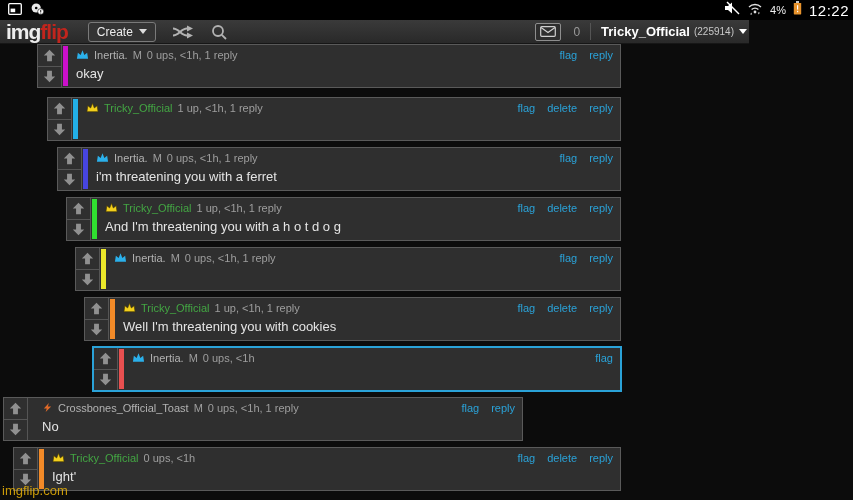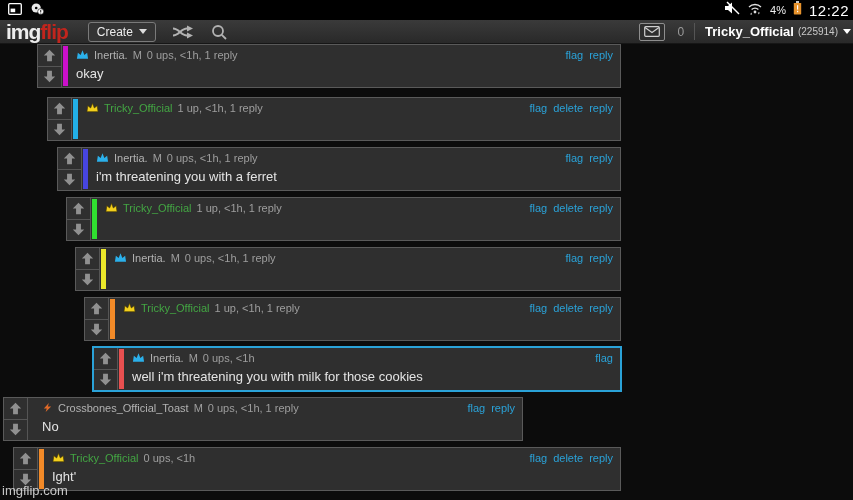--- a/index.html
+++ b/index.html
@@ -12,21 +12,21 @@
   .statusbar{
     position:absolute;left:0;top:0;width:853px;height:20px;background:#000;
     display:flex;align-items:center;z-index:30;
   }
   .sb-left{display:flex;align-items:center;gap:9px;margin-left:8px;}
   .sb-right{margin-left:auto;display:flex;align-items:center;gap:7px;padding-right:4px;}
   .sb-pct{color:#f0f0f0;font-size:11px;}
   .sb-time{color:#fff;font-size:15px;letter-spacing:.5px;}
   
   .header{
-    position:absolute;left:0;top:20px;width:853px;height:24px;z-index:20;
+    position:absolute;left:0;top:20px;width:749px;height:24px;z-index:20;
     background:linear-gradient(#3a3a3a,#292929);
     display:flex;align-items:center;border-bottom:1px solid #161616;box-sizing:border-box;text-align:center;
   }
   .logo{margin-left:6px;font-size:21px;font-weight:bold;letter-spacing:-1px;line-height:1;cursor:pointer;}
   .logo .l-img{color:#ededed;}
   .logo .l-flip{color:#c1251d;}
   .create-btn{
     margin-left:20px;height:18px;padding:0 8px;display:flex;align-items:center;gap:6px;
     border:1px solid #7a7a7a;border-radius:3px;background:#343434;color:#ececec;font-size:12px;cursor:pointer;
   }
@@ -60,25 +60,25 @@
     position:absolute;left:14px;right:7px;top:4px;height:14px;
     display:flex;align-items:flex-start;gap:5px;white-space:nowrap;
     font-size:11px;color:#9e9e9e;
   }
   .uicon{display:flex;align-items:center;}
   .uname{cursor:pointer;}
   .uname.green{color:#43a643;}
   .uname.gray{color:#b2b2b2;}
   .badge{color:#9e9e9e;}
   .meta{color:#9e9e9e;}
-  .links{margin-left:auto;display:flex;gap:6px;}
+  .links{margin-left:auto;display:flex;gap:12px;}
   .links a{color:#2aa2d8;text-decoration:none;font-size:11px;cursor:pointer;}
   .ctext{position:absolute;left:14px;top:21px;color:#e4e4e4;font-size:13px;white-space:nowrap;}
   
-  .watermark{position:absolute;left:2px;top:483px;color:#e5e5e5;font-size:13px;z-index:15;opacity:.85;}
+  .watermark{position:absolute;left:2px;top:483px;color:#eab308;font-size:13px;z-index:15;opacity:.85;}
 </style>
 </head>
 <body>
 
 <div class="statusbar">
   <div class="sb-left">
     <span>
       <svg width="14" height="12" viewBox="0 0 14 12">
           <rect x="0.7" y="0.7" width="12.6" height="10.6" rx="1" fill="none" stroke="#fff" stroke-width="1.3"></rect>
           <rect x="2.6" y="5.6" width="4.6" height="3.6" fill="#fff"></rect>
@@ -286,20 +286,21 @@
 
         <span class="uname green">Tricky_Official</span>
 
         <span class="meta">1 up, &lt;1h, 1 reply</span>
         <span class="links">
             <a href="#">flag</a>
             <a href="#">delete</a>
             <a href="#">reply</a>
           </span>
       </div>
+      <div class="ctext">And I'm threatening you with a h o t d o g</div>
     </div>
   </div>
     <div class="comment" style="left: 75px; top: 247px; width: 546px;">
     <div class="votes">
       <div class="vote up">
         <svg viewBox="0 0 16 16">
             <path d="M8 1 L15 8 H11 V15 H5 V8 H1 Z"></path>
           </svg>
       </div>
       <div class="vote down">
@@ -352,20 +353,21 @@
 
         <span class="uname green">Tricky_Official</span>
 
         <span class="meta">1 up, &lt;1h, 1 reply</span>
         <span class="links">
             <a href="#">flag</a>
             <a href="#">delete</a>
             <a href="#">reply</a>
           </span>
       </div>
+      <div class="ctext">Well I'm threatening you with cookies</div>
     </div>
   </div>
     <div class="comment hl" style="left: 93px; top: 347px; width: 528px;">
     <div class="votes">
       <div class="vote up">
         <svg viewBox="0 0 16 16">
             <path d="M8 1 L15 8 H11 V15 H5 V8 H1 Z"></path>
           </svg>
       </div>
       <div class="vote down">
@@ -383,21 +385,20 @@
             </svg>
         </span>
 
         <span class="uname gray">Inertia.</span>
         <span class="badge">M</span>
         <span class="meta">0 ups, &lt;1h</span>
         <span class="links">
             <a href="#">flag</a>
           </span>
       </div>
-      <div class="ctext">well i'm threatening you with milk for those cookies</div>
     </div>
   </div>
     <div class="comment" style="left: 3px; top: 397px; width: 520px;">
     <div class="votes">
       <div class="vote up">
         <svg viewBox="0 0 16 16">
             <path d="M8 1 L15 8 H11 V15 H5 V8 H1 Z"></path>
           </svg>
       </div>
       <div class="vote down">

